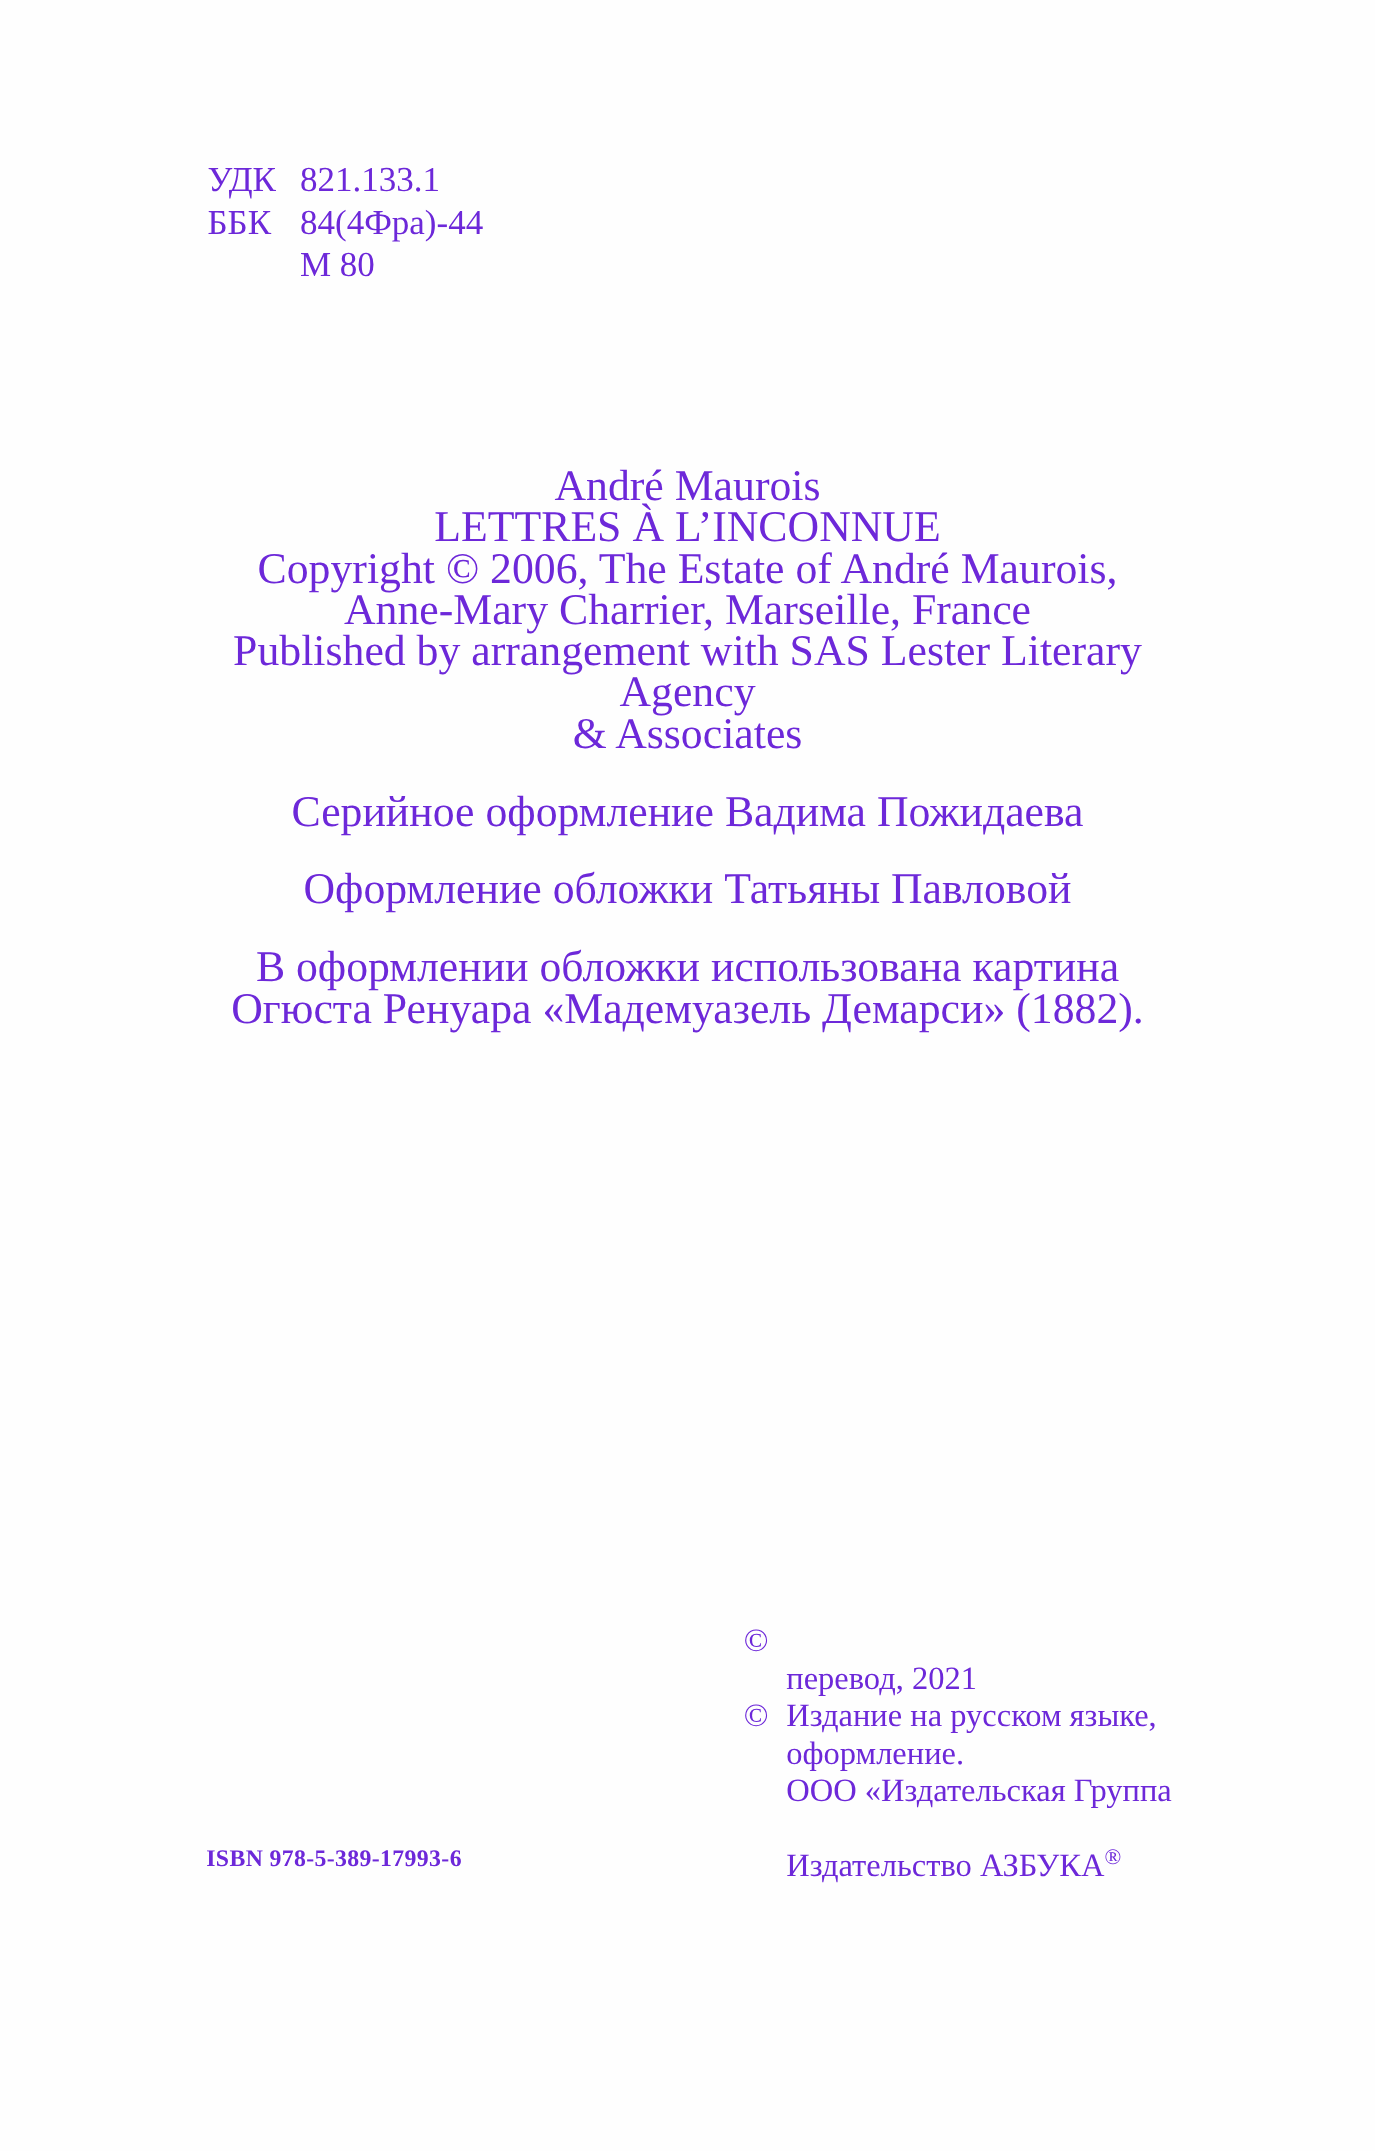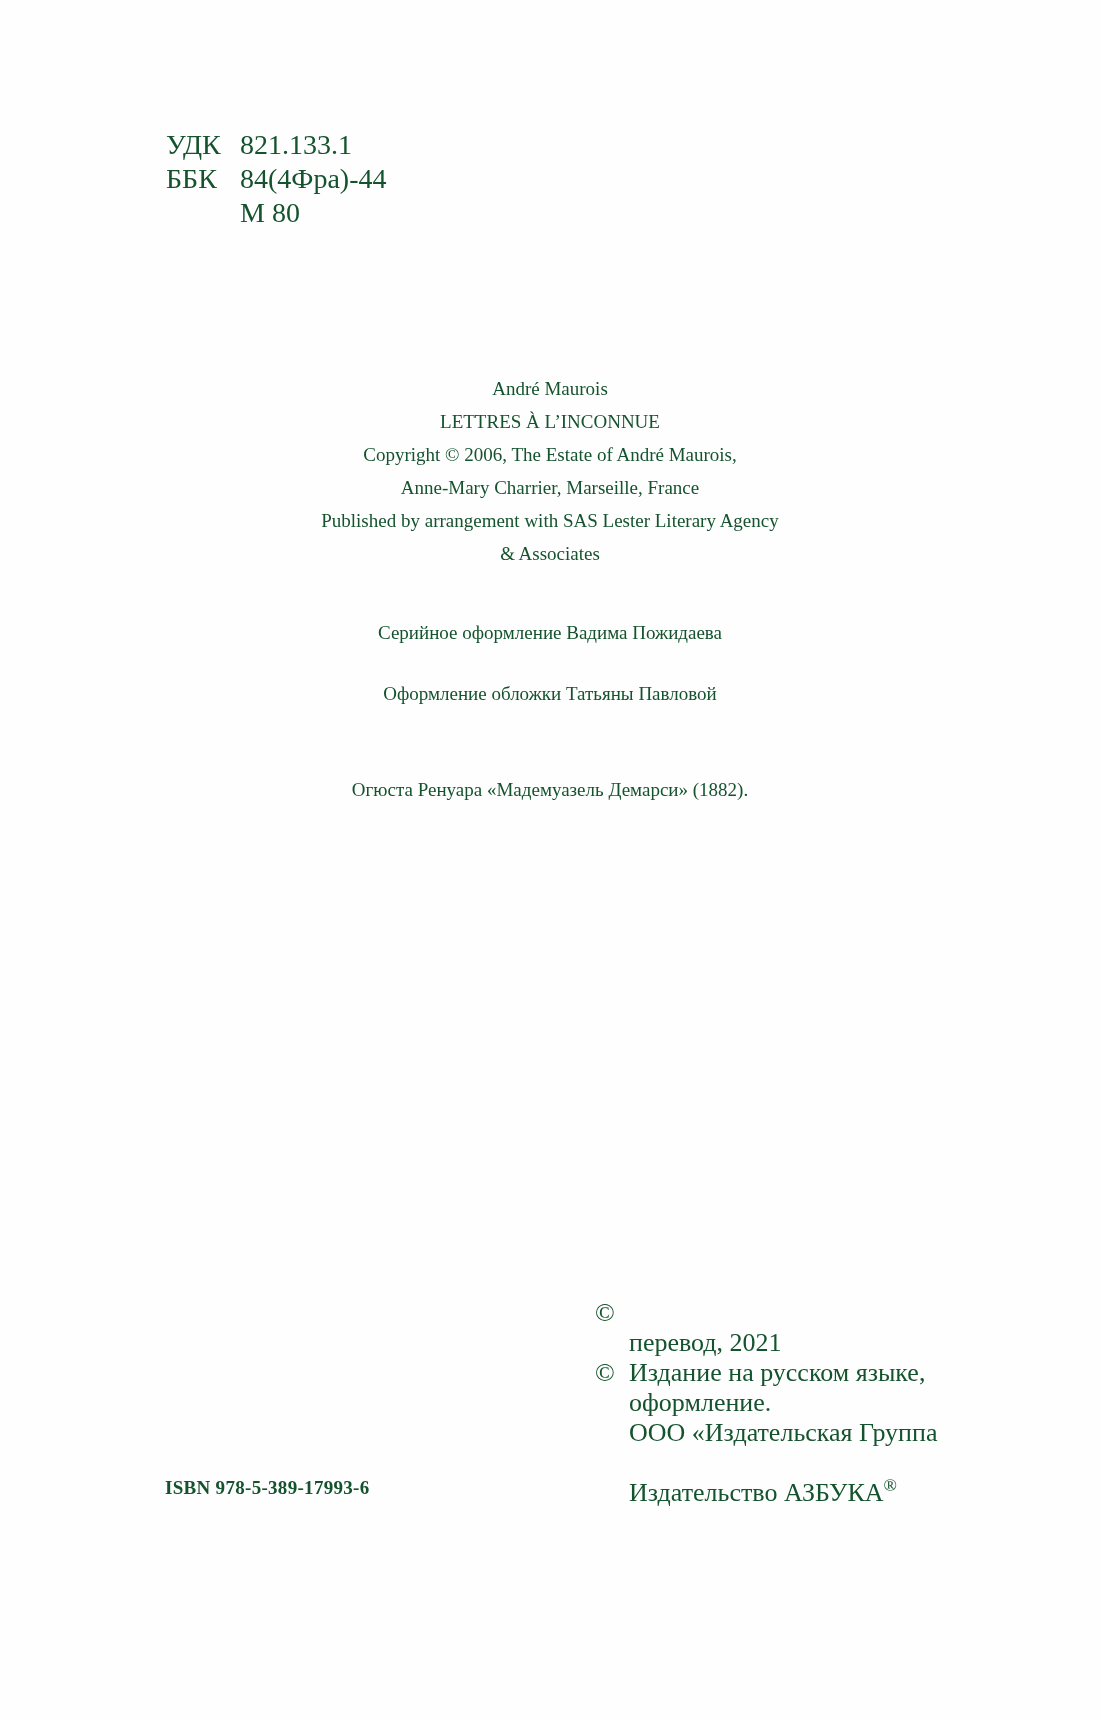--- a/index.html
+++ b/index.html
@@ -5,21 +5,21 @@
   html, body {
     margin: 0;
     padding: 0;
     background: #ffffff;
   }
   .page {
     position: relative;
     width: 1100px;
     height: 1721px;
     background: #fefefe;
-    color: #14532d;
+    color: #6d28d9;
     font-family: "Liberation Serif", "DejaVu Serif", serif;
     overflow: hidden;
   }
   
   .udc-block {
     position: absolute;
     left: 166px;
     top: 128px;
     font-size: 28px;
     line-height: 34px;
@@ -29,26 +29,26 @@
     display: inline-block;
     width: 74px;
   }
   
   .credits {
     position: absolute;
     left: 165px;
     top: 372px;
     width: 770px;
     text-align: center;
-    font-size: 19px;
+    font-size: 35px;
     line-height: 33px;
   }
   .credits p { margin: 0; }
   .credits .p-translation { margin-top: 38px; }
-  .credits .p-series      { margin-top: 46px; }
+  .credits .p-series      { margin-top: 30px; }
   .credits .p-cover       { margin-top: 28px; }
   .credits .p-art         { margin-top: 30px; }
   
   .rights {
     position: absolute;
     left: 595px;
     top: 1298px;
     width: 380px;
     font-size: 26px;
     line-height: 30px;
@@ -99,21 +99,21 @@
       <span>André Maurois</span><br>
       <span>LETTRES À L’INCONNUE</span><br>
       <span>Copyright © 2006, The Estate of André Maurois,</span><br>
       <span>Anne-Mary Charrier, Marseille, France</span><br>
       <span>Published by arrangement with SAS Lester Literary Agency</span><br>
       <span>&amp; Associates</span>
     </p>
     <p class="p-series">Серийное оформление Вадима Пожидаева</p>
     <p class="p-cover">Оформление обложки Татьяны Павловой</p>
     <p class="p-art">
-      <br>
+      <span>В оформлении обложки использована картина</span><br>
       <span>Огюста Ренуара «Мадемуазель Демарси» (1882).</span>
     </p>
   </div>
 
   <div class="rights">
     <div class="c-entry">
       <span class="c-sym">©</span>
       <div class="c-text">
         <br>
         <span>перевод, 2021</span>

